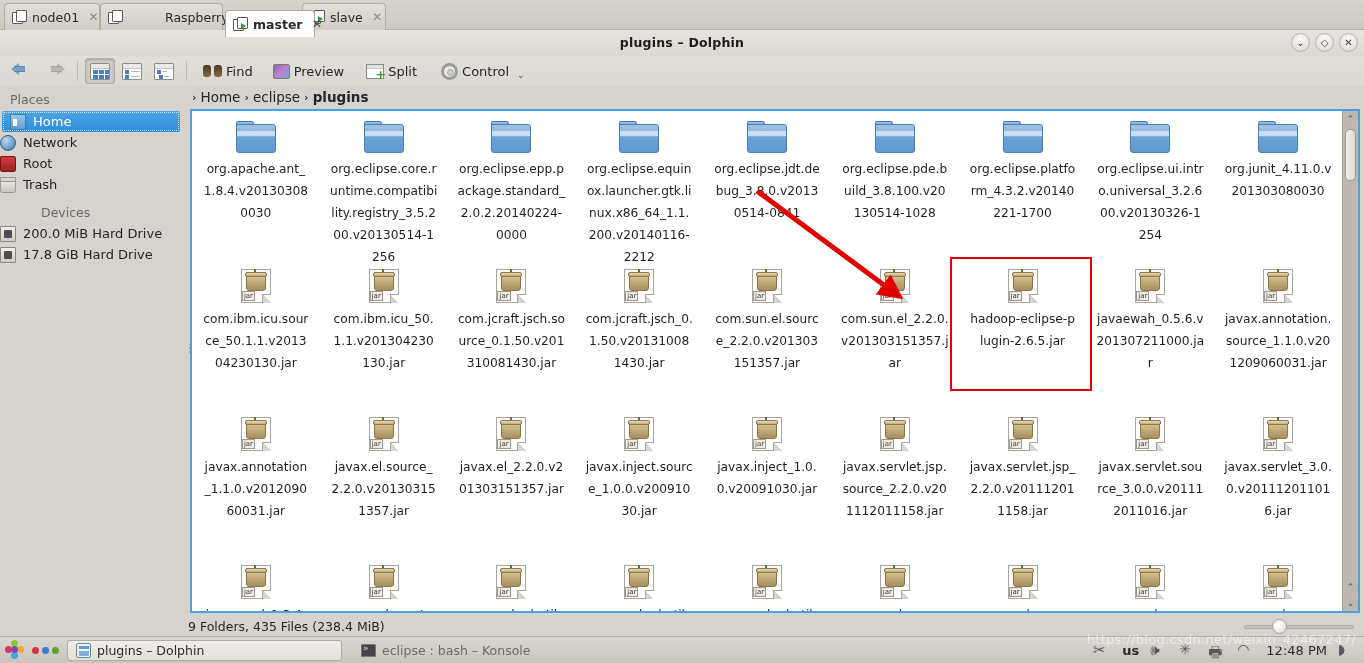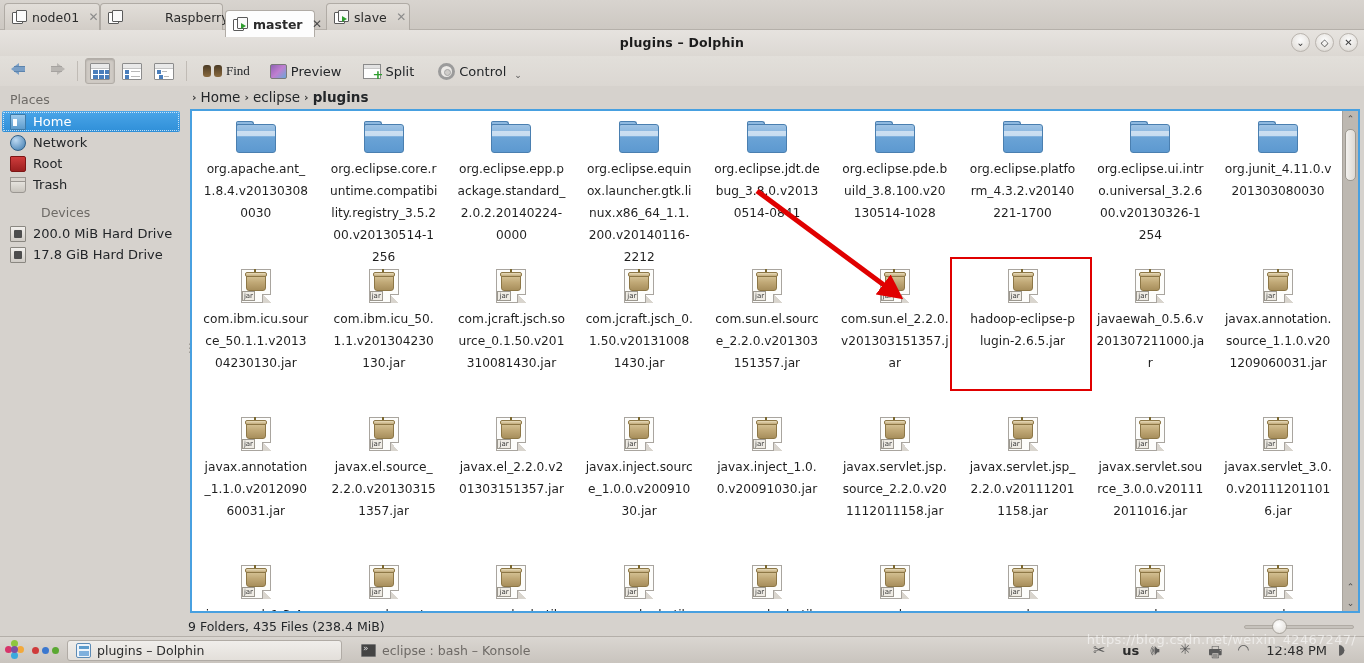--- a/index.html
+++ b/index.html
@@ -124,21 +124,21 @@
 
   
   .places{
     position:absolute; left:0; top:86px; width:183px; bottom:45px;
     background:#d6d2cd;
   }
   .places-hdr{
     font-size:12.5px; color:#6d6a66; padding:6px 0 4px 10px;
   }
   .pitem{
-    display:flex; align-items:center; height:21px; padding-left:10px; gap:7px;
+    display:flex; align-items:center; height:21px; gap:7px;
     font-size:13px; color:#232629;
   }
   .pitem.sel{
     background:linear-gradient(to bottom,#4aa5e8 0%,#2f8fd8 100%);
     color:#fff; margin:0 3px 0 2px; border-radius:2px; padding-left:8px;
     outline:1px dotted rgba(255,255,255,.7); outline-offset:-2px;
   }
   .pitem .plabel{ white-space:nowrap; }
   .psection{ font-size:12.5px; color:#6d6a66; padding:10px 0 3px 10px;margin-left:31px; }
   .pico{ width:16px;height:16px;flex:none;position:relative;}
@@ -325,21 +325,21 @@
     </div>
     <div class="tab active" style="left:225px;width:90px;margin-top:7px;">
       <span class="tico">
           <span class="konsole-ico">
             <i class="play"></i>
           </span>
         </span>
       <span class="tlabel">master</span>
       <span class="tclose">✕</span>
     </div>
-    <div class="tab" style="left:326px;width:84px;">
+    <div class="tab" style="left:302px;width:84px;">
       <span class="tico">
           <span class="konsole-ico">
             <i class="play"></i>
           </span>
         </span>
       <span class="tlabel">slave</span>
       <span class="tclose">✕</span>
     </div>
   </div>
 
@@ -386,21 +386,21 @@
     </div>
     <div class="tbtn">
       <span class="viewico">
         <span class="sq" style="left:2px;top:6px;width:4px;height:4px;"></span>
         <span class="ln" style="left:7px;top:7px;width:5px;"></span>
         <span class="sq" style="left:4px;top:11px;width:4px;height:4px;"></span>
         <span class="ln" style="left:9px;top:12px;width:5px;"></span>
       </span>
     </div>
     <div class="tsep"></div>
-    <div class="tbtn" style="margin-left:4px;font-family:Liberation Serif, serif;">
+    <div class="tbtn" style="margin-left:4px;">
       <span class="binoc"></span>
       <span>Find</span>
     </div>
     <div class="tbtn" style="margin-left:8px;">
       <span class="prevw"></span>
       <span>Preview</span>
     </div>
     <div class="tbtn" style="margin-left:10px;">
       <span class="splitico">
           <span class="plus">+</span>

